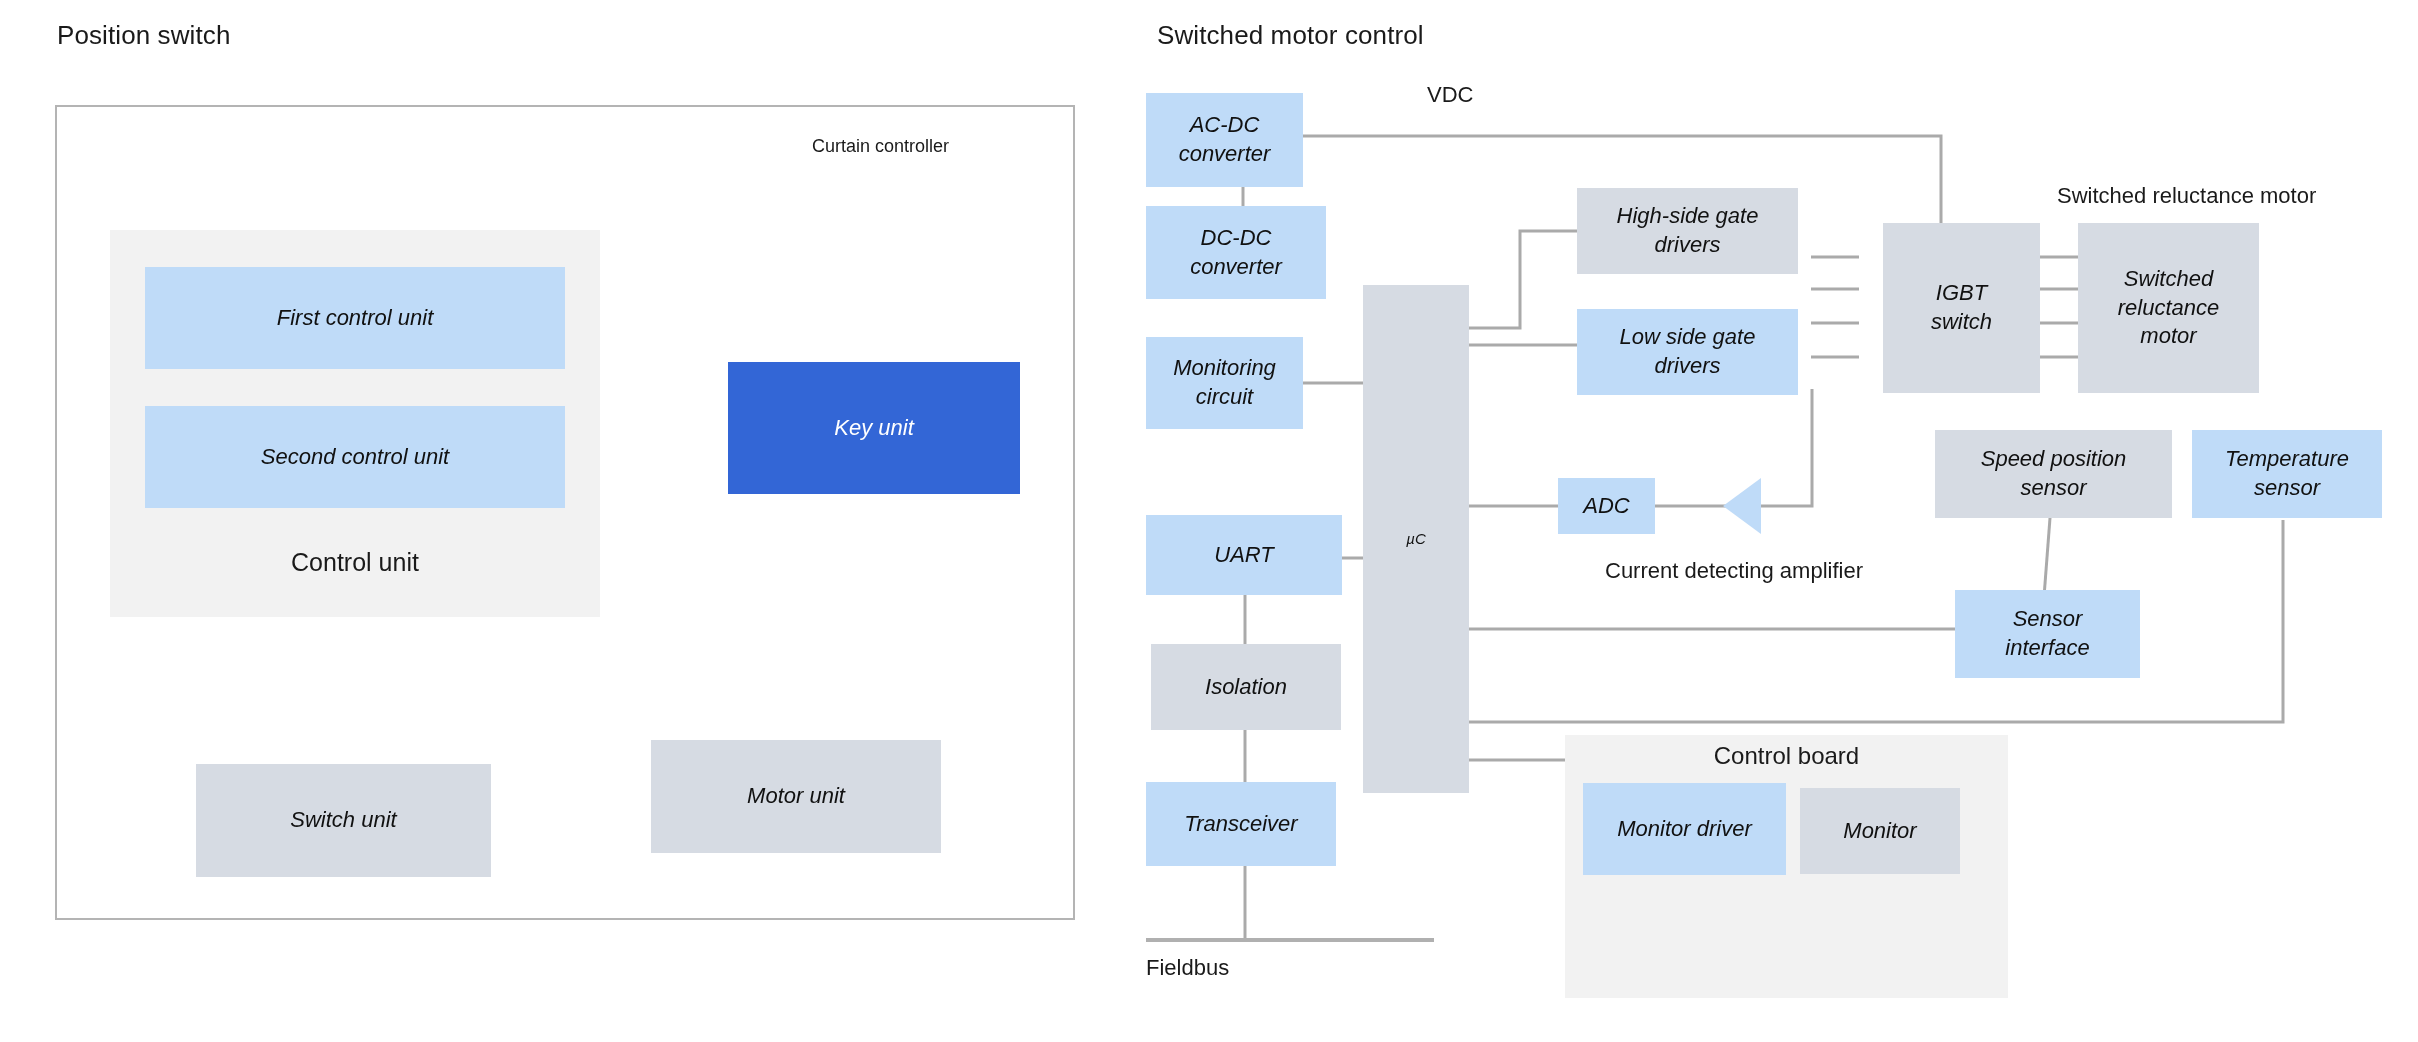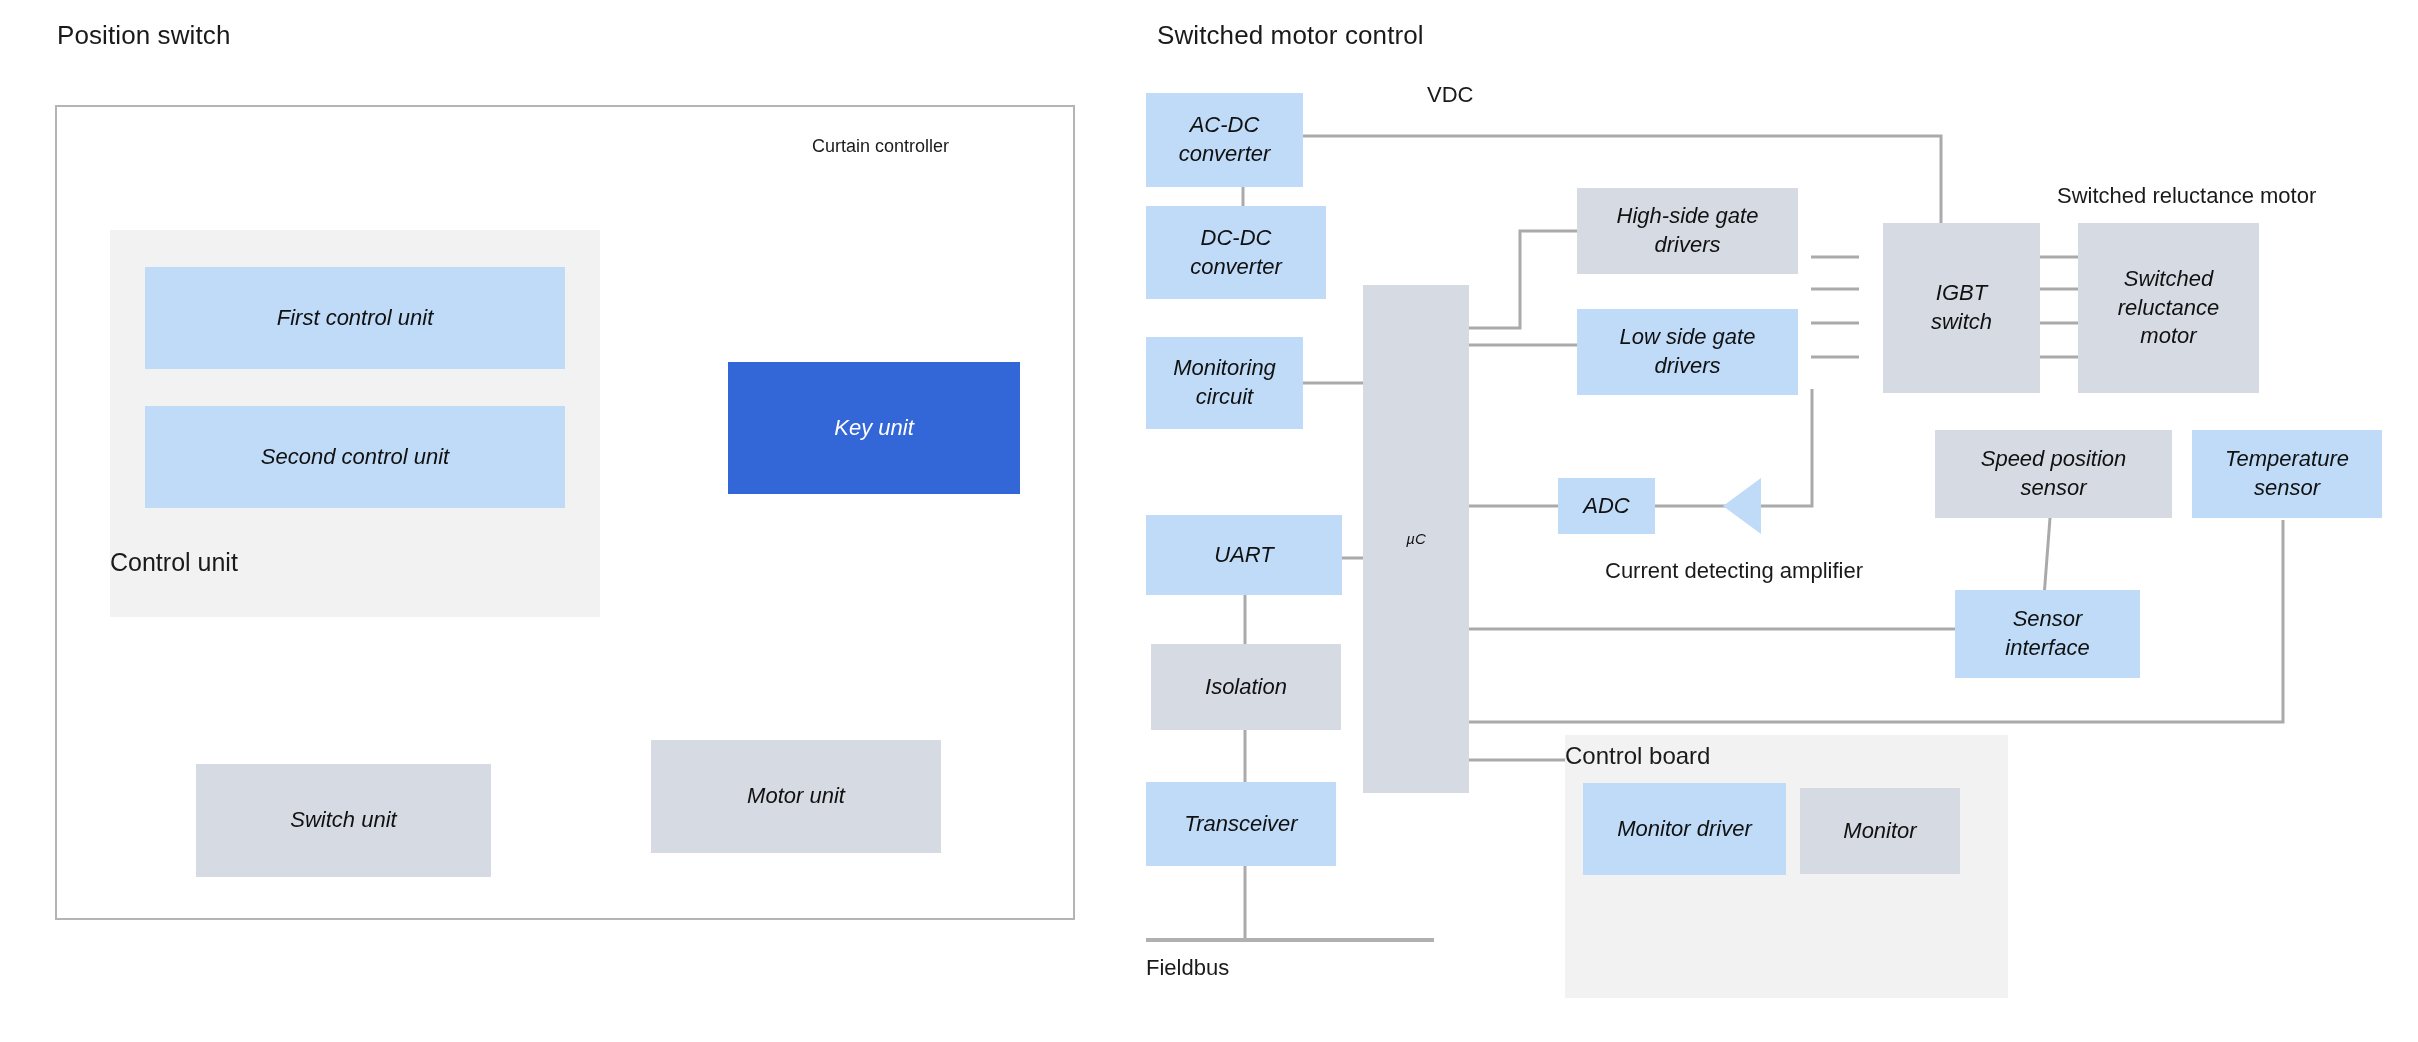--- a/index.html
+++ b/index.html
@@ -37,21 +37,21 @@
   .group-box{
     position:absolute;
     background:#f2f2f2;
     box-sizing:border-box;
   }
   .group-label{
     position:absolute;
     font-size:25px;
     color:#1a1a1a;
     white-space:pre;
-    text-align:left;
+    text-align:center;
   }
 
   
   .node{
     position:absolute;
     box-sizing:border-box;
     display:flex;
     align-items:center;
     justify-content:center;
     text-align:center;

